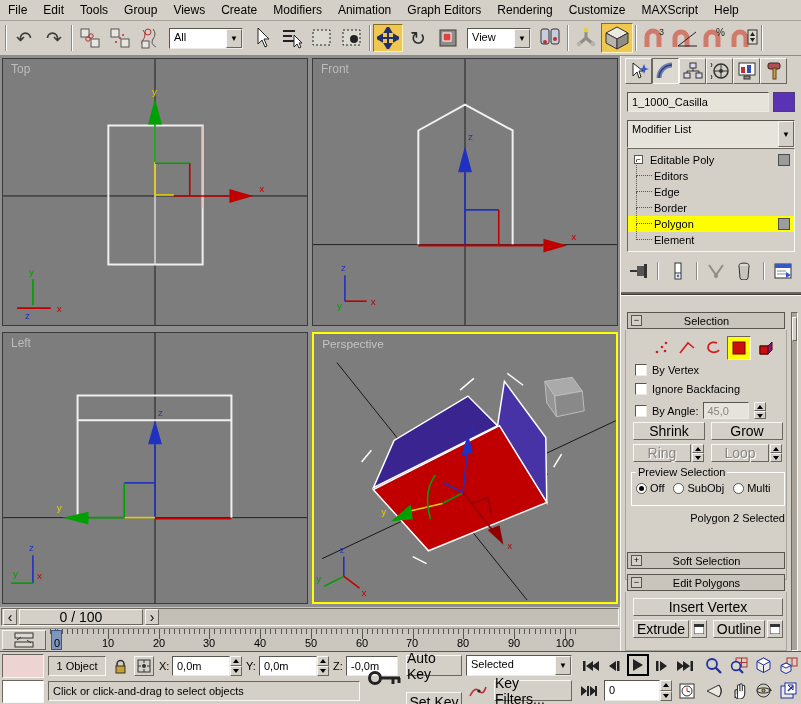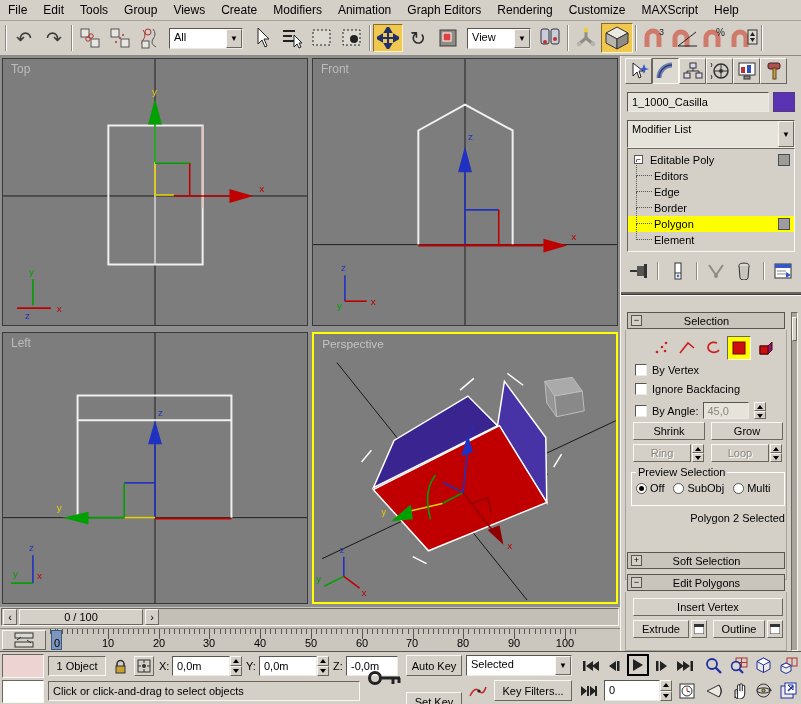--- a/index.html
+++ b/index.html
@@ -28,21 +28,21 @@
 .stack-row { position:relative; height:16px; line-height:16px; padding-left:26px; font-size:11px; white-space:nowrap; }
 .stack-row .tree { position:absolute; left:8px; top:7px; width:16px; border-top:1px dotted #555; }
 .stack-row .vline { position:absolute; left:8px; top:-8px; height:16px; border-left:1px dotted #555; }
 .sq-swatch { position:absolute; right:4px; top:2px; width:12px; height:12px; background:#9c9c9c; border:1px solid #4c4c4c; }
 .roll-hdr { position:absolute; left:6px; width:158px; height:17px; background:#c9c5bd; border:1px solid #59564f; display:flex; align-items:center; font-size:11px; }
 .roll-hdr .pm { width:11px; height:11px; margin:0 3px; border:1px solid #59564f; background:#d4d0c8; font-size:9px; line-height:9px; text-align:center; }
 .roll-hdr .ttl { flex:1; text-align:center; padding-right:16px; }
 .chk { width:12px; height:12px; background:#fff; border:1px solid; border-color:#59564f #eceae5 #eceae5 #59564f; }
 .radio { width:11px; height:11px; border-radius:50%; background:#fff; border:1px solid #59564f; position:relative; }
 .radio.on::after { content:""; position:absolute; left:2px; top:2px; width:5px; height:5px; border-radius:50%; background:#000; }
-.pbtn { border:1px solid; border-color:#f8f7f4 #6b675f #6b675f #f8f7f4; background:#d4d0c8; font-size:11px; display:flex; align-items:center; justify-content:center; }
+.pbtn { border:1px solid; border-color:#f8f7f4 #6b675f #6b675f #f8f7f4; background:#d4d0c8; font-size:14px; display:flex; align-items:center; justify-content:center; }
 .pbtn.dis { color:#8a877f; text-shadow:1px 1px 0 #fff; }
 .spin { display:flex; flex-direction:column; }
 .spin > div { flex:1; border:1px solid; border-color:#f8f7f4 #6b675f #6b675f #f8f7f4; background:#d4d0c8; position:relative; }
 .spin .up::after, .spin .dn::after { content:""; position:absolute; left:2px; border-left:3px solid transparent; border-right:3px solid transparent; }
 .spin .up::after { top:2px; border-bottom:4px solid #000; }
 .spin .dn::after { top:2px; border-top:4px solid #000; }
 .ruler { left:0; top:628px; width:620px; height:23px; background:#cbc7bf; border-top:1px solid #8d8a82; }
 .ruler .lbl { position:absolute; top:8px; width:26px; text-align:center; font-size:11px; }
 .statusbar { left:0; top:651px; width:801px; height:53px; background:#d4d0c8; border-top:1px solid #59564f; }
 .navbtn { position:absolute; width:23px; height:23px; display:flex; align-items:center; justify-content:center; }

